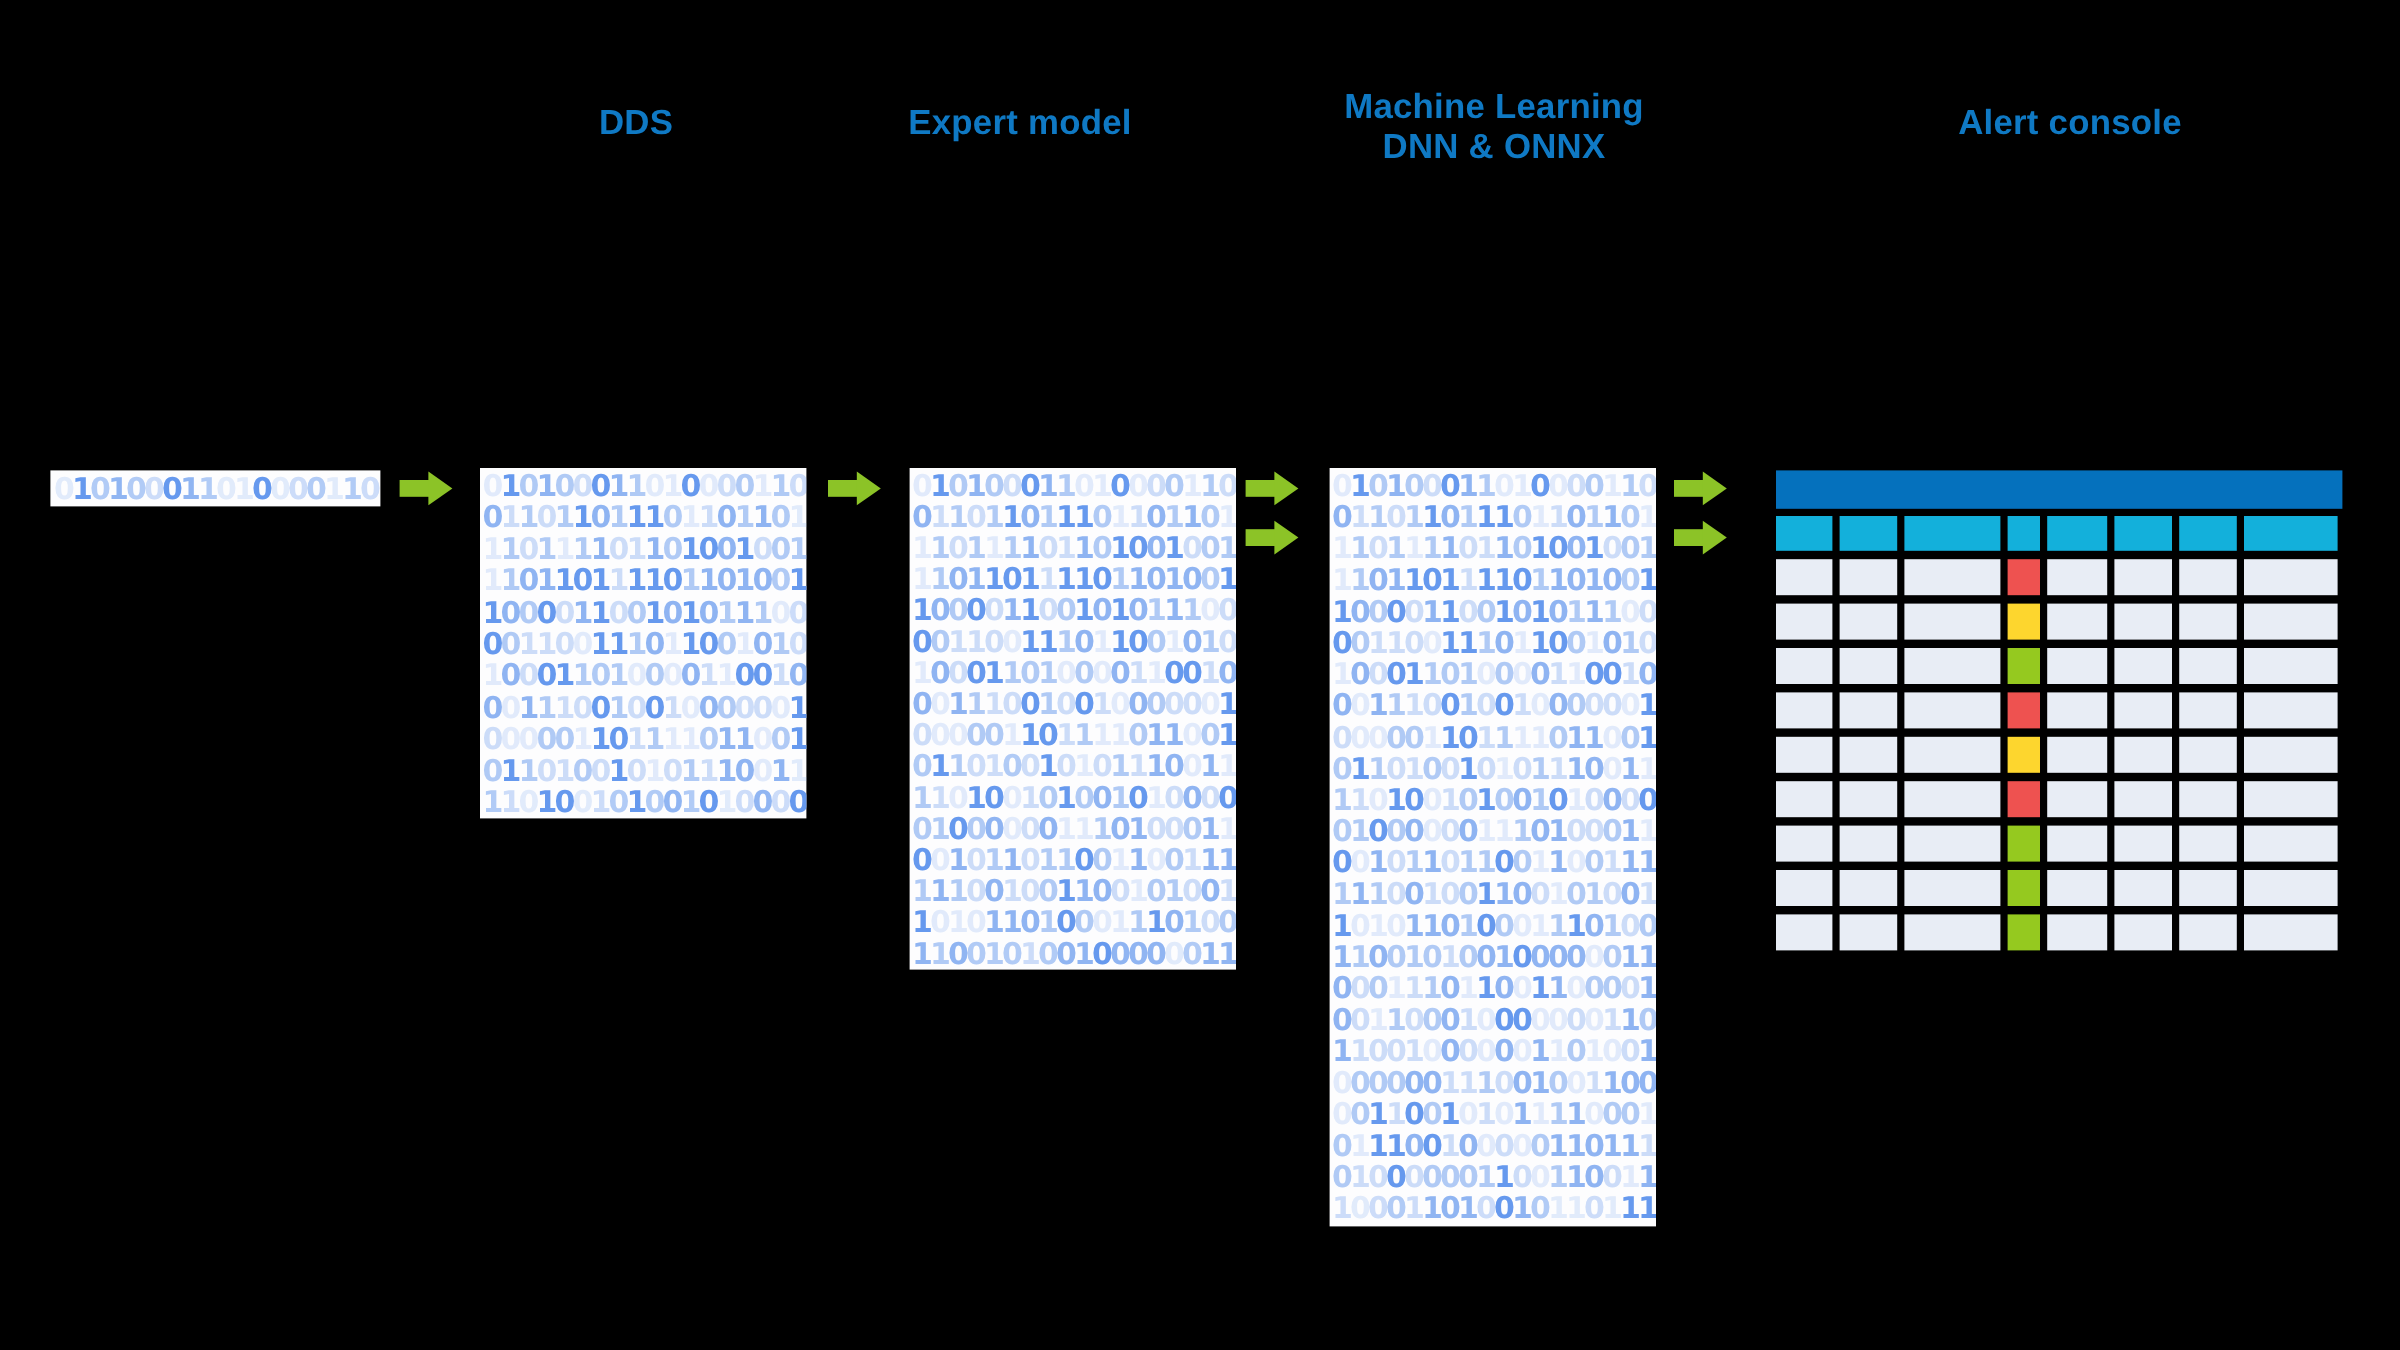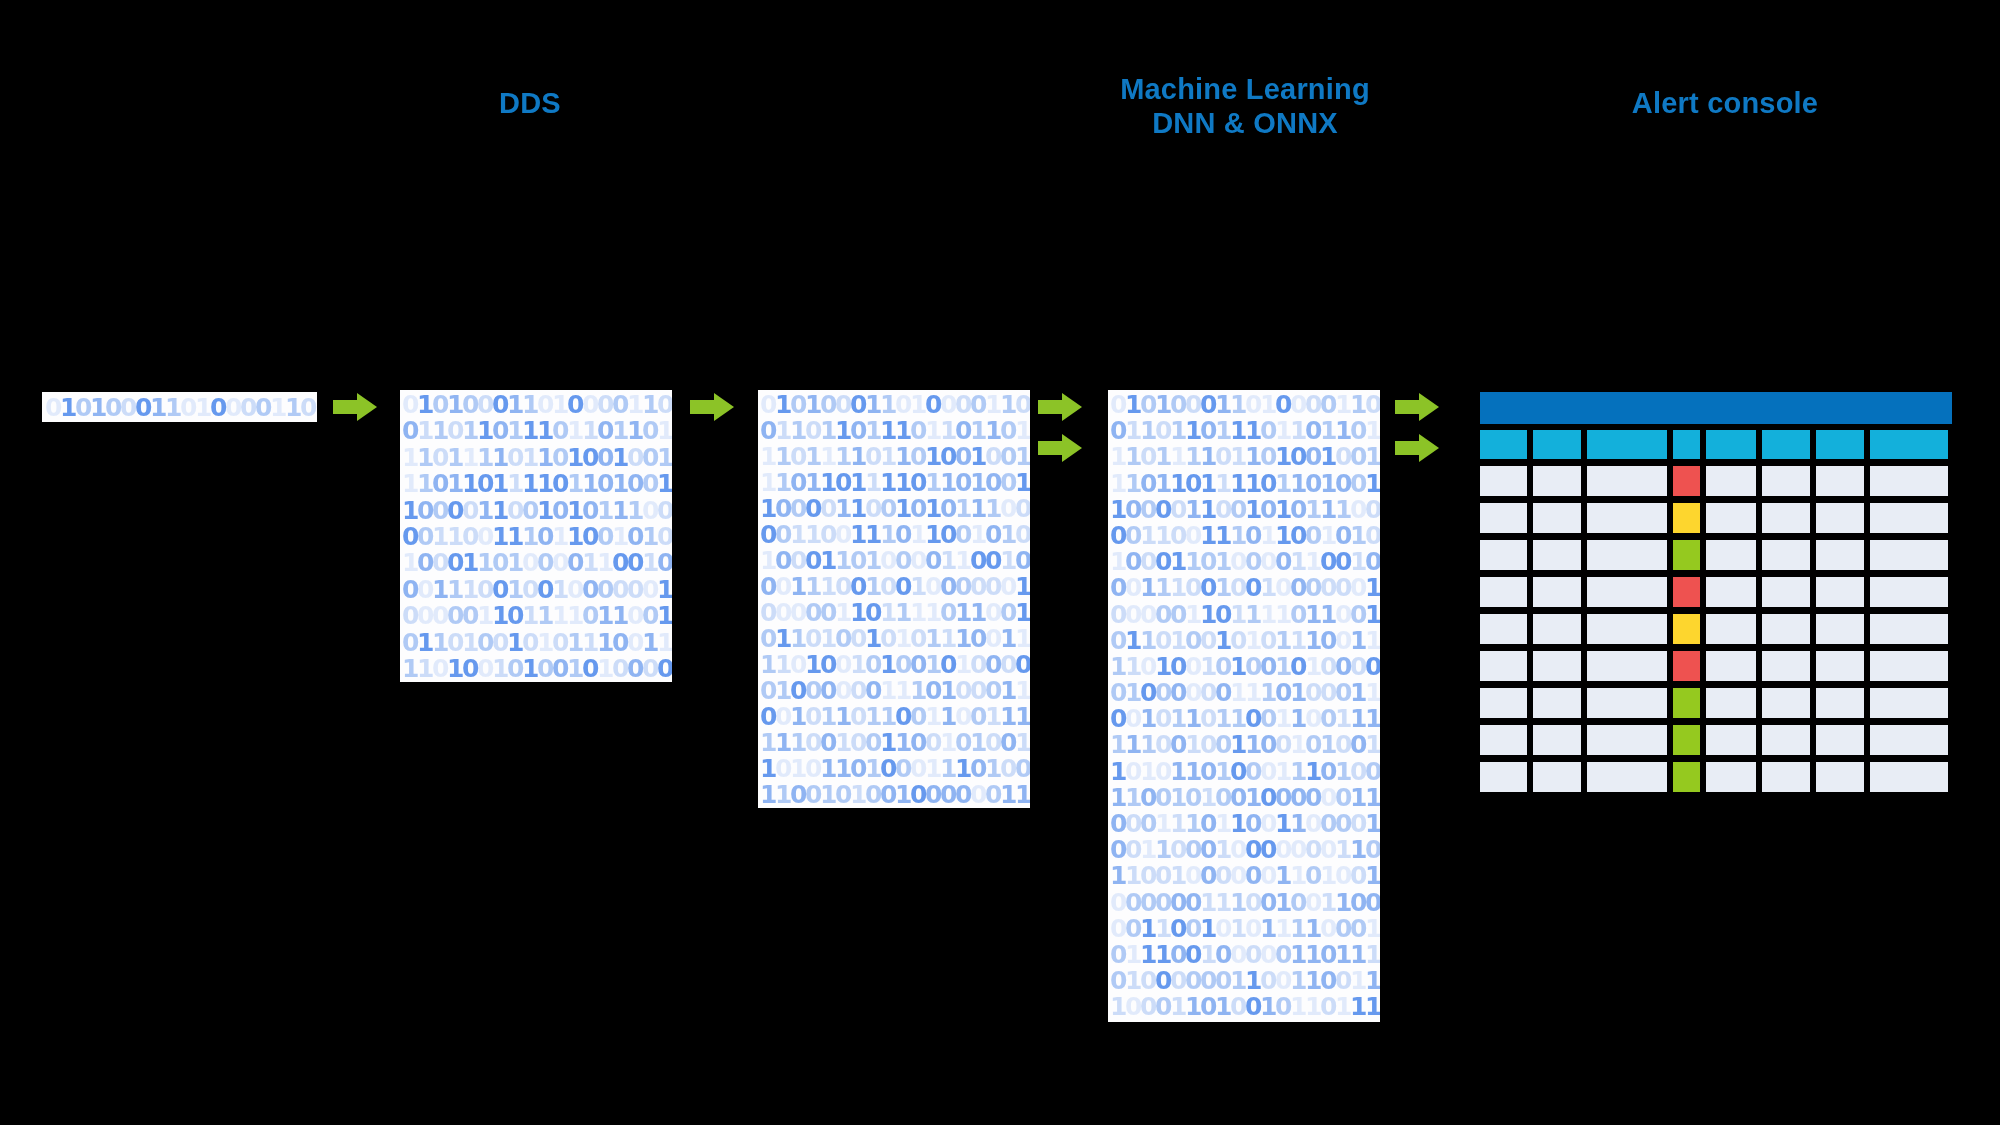--- a/index.html
+++ b/index.html
@@ -63,20 +63,21 @@
   #console .cell:last-child{margin-right:0;}
 </style>
 </head>
 <body>
 
 <div id="stage">
 
 
   <div class="col-title" style="left:440px;top:86px;width:180px;">DDS</div>
 
+  <div class="col-title" style="left:690px;top:86px;width:320px;">Expert model</div>
 
   <div class="col-title" style="left:1060px;top:72px;width:370px;">Machine Learning
 DNN &amp; ONNX</div>
 
   <div class="col-title" style="left:1530px;top:86px;width:390px;">Alert console</div>
 
   <div class="binblock" id="blk-transaction" style="left:42px;top:392px;width:275px;height:30px;font-size:25px;padding-left:3px;">
       <span class="brow" style="height: 28px; line-height: 28px;"><span style="opacity: 0.18; width: 15px; text-align: center;">0</span><span style="opacity: 1; width: 15px; text-align: center;">1</span><span style="opacity: 0.5; width: 15px; text-align: center;">0</span><span style="opacity: 0.72; width: 15px; text-align: center;">1</span><span style="opacity: 0.5; width: 15px; text-align: center;">0</span><span style="opacity: 0.32; width: 15px; text-align: center;">0</span><span style="opacity: 1; width: 15px; text-align: center;">0</span><span style="opacity: 0.72; width: 15px; text-align: center;">1</span><span style="opacity: 0.5; width: 15px; text-align: center;">1</span><span style="opacity: 0.18; width: 15px; text-align: center;">0</span><span style="opacity: 0.18; width: 15px; text-align: center;">1</span><span style="opacity: 1; width: 15px; text-align: center;">0</span><span style="opacity: 0.18; width: 15px; text-align: center;">0</span><span style="opacity: 0.32; width: 15px; text-align: center;">0</span><span style="opacity: 0.5; width: 15px; text-align: center;">0</span><span style="opacity: 0.18; width: 15px; text-align: center;">1</span><span style="opacity: 0.5; width: 15px; text-align: center;">1</span><span style="opacity: 0.32; width: 15px; text-align: center;">0</span></span>
     </div>
 

